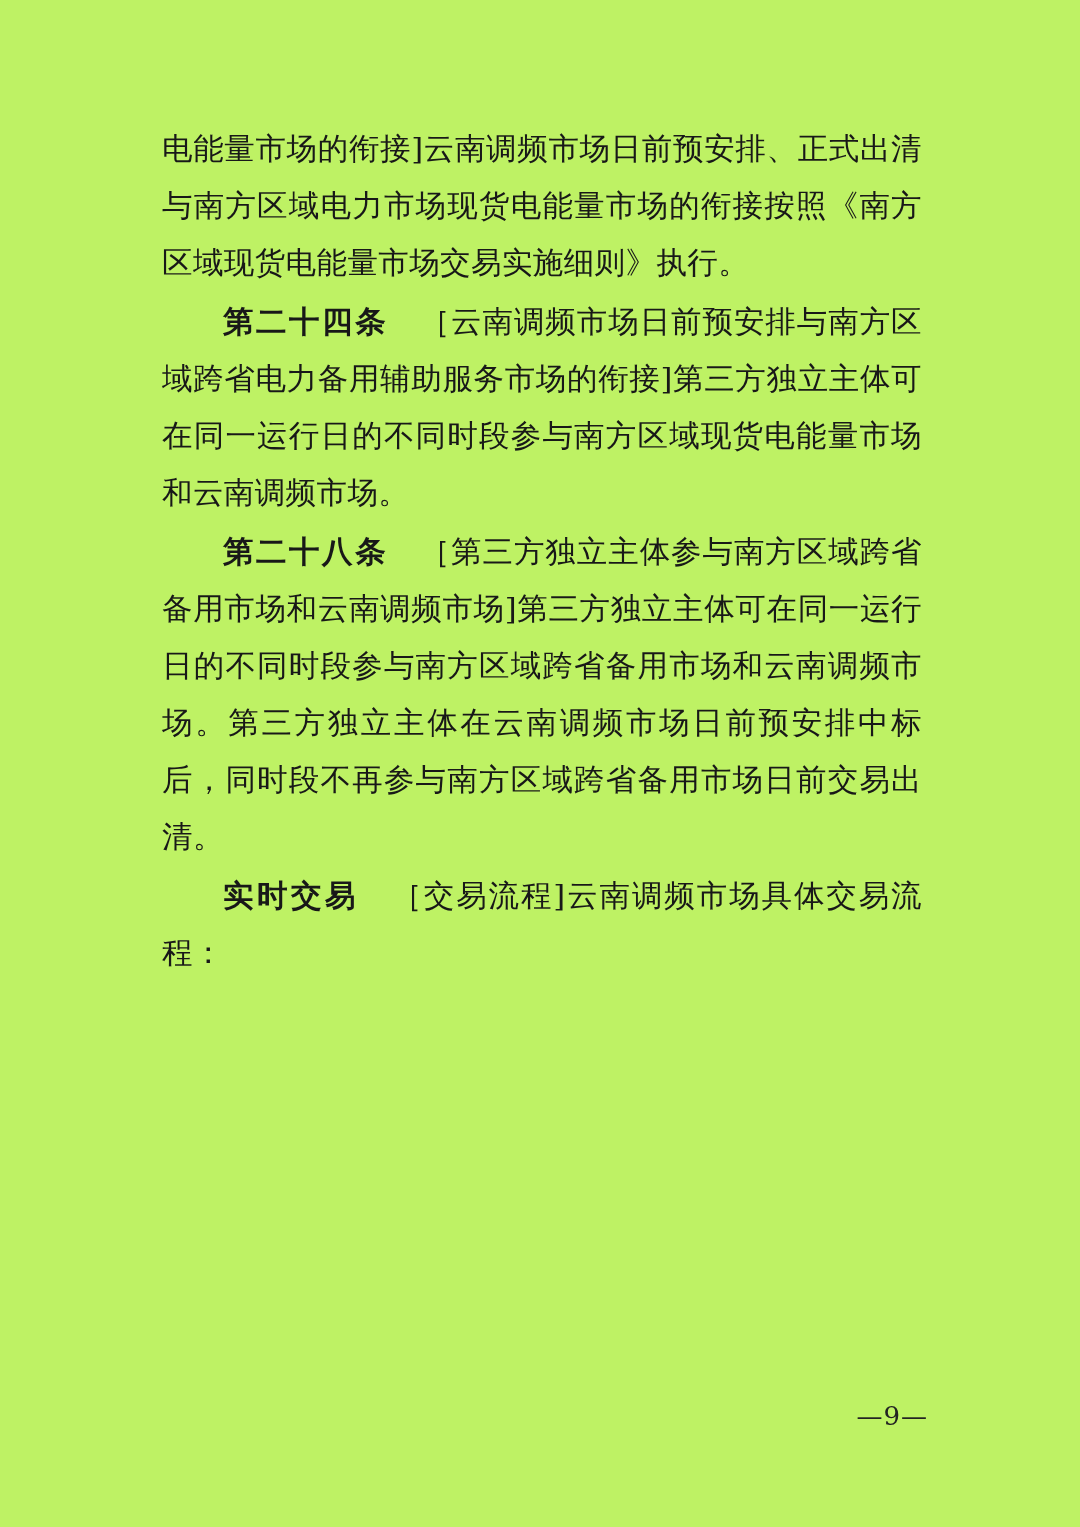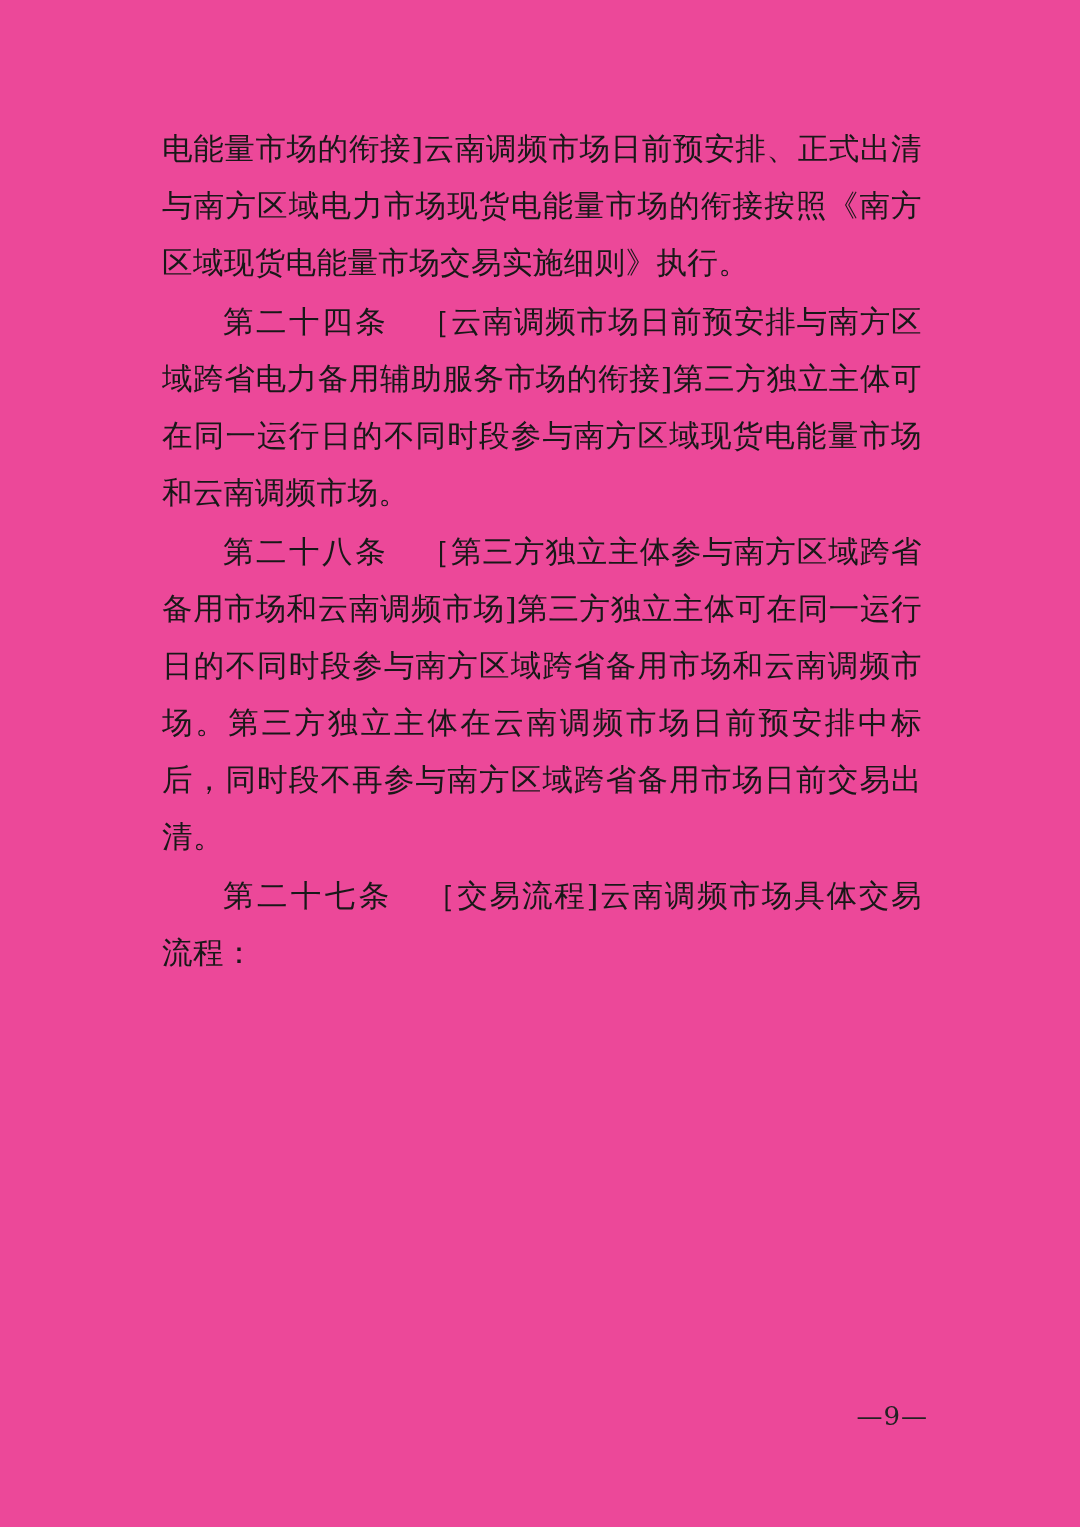--- a/index.html
+++ b/index.html
@@ -9,21 +9,21 @@
     background: #ffffff;
   }
   body {
     font-family: "DejaVu Serif", "Liberation Serif", serif;
     color: #1a1a1a;
   }
   .page {
     position: relative;
     width: 1080px;
     height: 1527px;
-    background: #ec4899;
+    background: #bef264;
     box-sizing: border-box;
     overflow: hidden;
   }
   .content {
     position: absolute;
     left: 162px;
     top: 120px;
     width: 760px;
   }
   .para {
@@ -36,21 +36,21 @@
     color: #181818;
     font-weight: 400;
   }
   .para.indent {
     text-indent: 61px;
   }
   .para.first {
     text-indent: 0;
   }
   .article-label {
-    font-weight: 400;
+    font-weight: 700;
     letter-spacing: 2px;
   }
   .footer {
     position: absolute;
     right: 152px;
     bottom: 96px;
     font-size: 26px;
     letter-spacing: 1px;
     color: #222;
   }
@@ -69,19 +69,19 @@
       <span class="article-label">第二十四条</span>　<span>［云南调频市场日前预安排与南方区域跨省电力备用辅助服务市场的衔接]第三方独立主体可在同一运行日的不同时段参与南方区域现货电能量市场和云南调频市场。</span>
     </p>
 
 
 
     <p class="para indent">
       <span class="article-label">第二十八条</span>　<span>［第三方独立主体参与南方区域跨省备用市场和云南调频市场]第三方独立主体可在同一运行日的不同时段参与南方区域跨省备用市场和云南调频市场。第三方独立主体在云南调频市场日前预安排中标后，同时段不再参与南方区域跨省备用市场日前交易出清。</span>
     </p>
 
     <p class="para indent">
-      <span class="article-label">第二十七条</span>　<span>［交易流程]云南调频市场具体交易流程：</span>
+      <span class="article-label">实时交易</span>　<span>［交易流程]云南调频市场具体交易流程：</span>
     </p>
 
   </div>
 
   <div class="footer">—9—</div>
 </div>
 
 </body></html>

